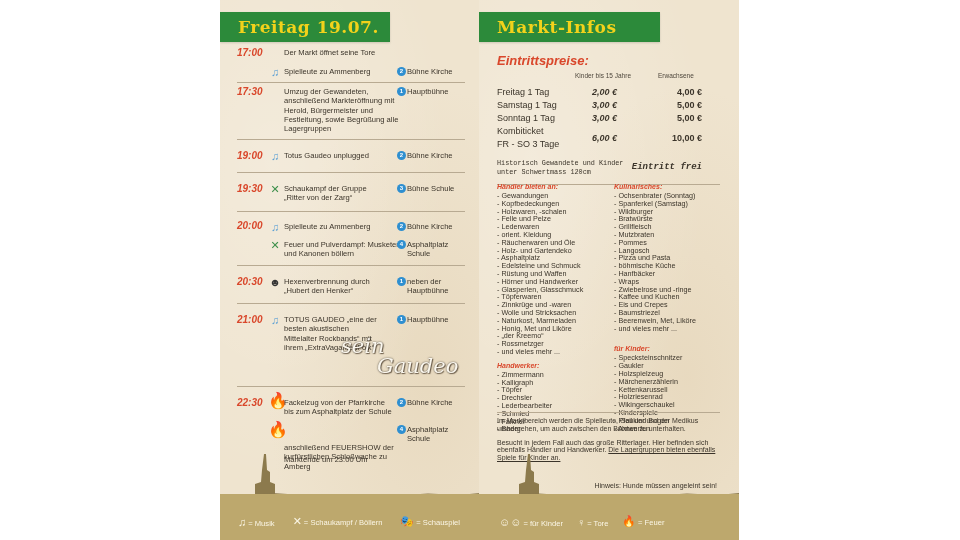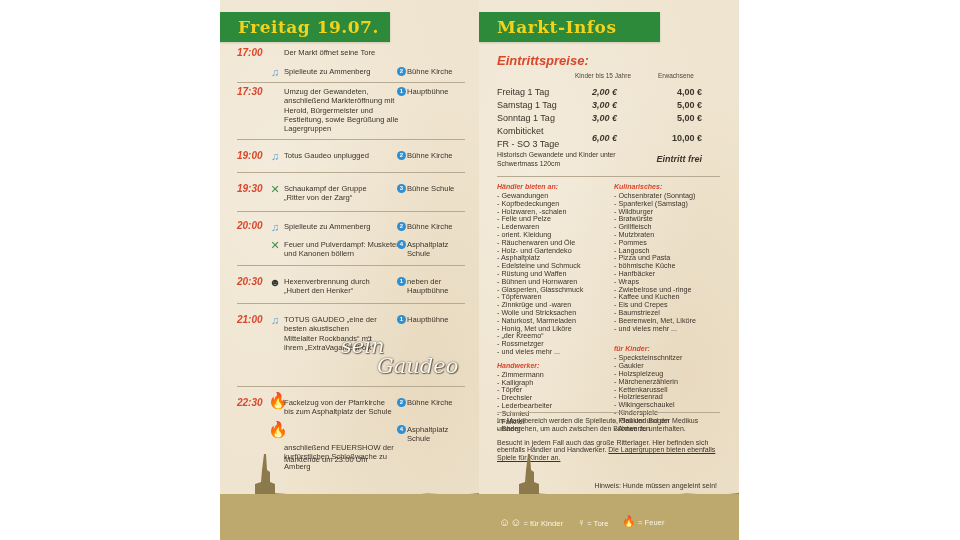--- a/index.html
+++ b/index.html
@@ -88,21 +88,21 @@
   .red { color: #d9472b; font-style: italic; font-weight: bold; }
   .prices-title { font-size: 13px; }
   .price-head { position: relative; height: 14px; font-size: 6.5px; color: #4d463b; margin-top: 4px; }
   .price-head .k { position: absolute; left: 78px; top: 0; }
   .price-head .e { position: absolute; left: 161px; top: 0; }
   .price-row { position: relative; font-size: 9px; line-height: 12.5px; height: 13px; }
   .price-row.tall { height: 26px; }
   .price-row .p1 { position: absolute; left: 95px; font-style: italic; font-weight: bold; }
   .price-row .p2 { position: absolute; right: 20px; font-weight: bold; }
   .price-row.tall .p1, .price-row.tall .p2 { top: 7px; }
-  .free-row { position: relative; margin-top: 0; font-size: 6.8px; line-height: 8.5px; height: 22px; }
+  .free-row { position: relative; margin-top: 8px; font-size: 6.8px; line-height: 8.5px; height: 22px; font-family: Liberation Mono, monospace; }
   .free-row .ft { width: 150px; }
   .free-row .fv { position: absolute; right: 20px; top: 4px; font-size: 9px; font-style: italic; font-weight: bold; }
   .rdiv { height: 1px; background: #b8aa92; margin: 3px 0; width: 223px; }
 
   .cols { position: absolute; left: 18px; top: 183px; width: 225px; }
   .col { position: absolute; top: 0; width: 112px; }
   .col.c2 { left: 117px; }
   .col h4 { font-size: 7px; margin-bottom: 2px; }
   .col ul { list-style: none; font-size: 7.2px; line-height: 7.8px; color: #3b342a; }
   .sec2 { margin-top: 6px; }
@@ -204,20 +204,25 @@
   </div>
 
   <div class="logo">
     <span>sein</span>
     <span class="l2">Gaudeo</span>
   </div>
 
   <div class="church"></div>
   <div class="ground-edge"></div>
   <div class="ground"></div>
+  <div class="legend">
+    <div><span class="g">♫</span><span>= Musik</span></div>
+    <div><span class="g">✕</span><span>= Schaukampf / Böllern</span></div>
+    <div><span class="g">🎭</span><span>= Schauspiel</span></div>
+  </div>
 </div>
 
 <div class="panel right">
   <div class="banner">Markt-Infos</div>
 
   <div class="rp">
     <div class="red prices-title">Eintrittspreise:</div>
     <div class="price-head">
       <span class="k">Kinder bis 15 Jahre</span>
       <span class="e">Erwachsene</span>
@@ -258,21 +263,21 @@
         <li>- Kopfbedeckungen</li>
         <li>- Holzwaren, -schalen</li>
         <li>- Felle und Pelze</li>
         <li>- Lederwaren</li>
         <li>- orient. Kleidung</li>
         <li>- Räucherwaren und Öle</li>
         <li>- Holz- und Gartendeko</li>
         <li>- Asphaltplatz</li>
         <li>- Edelsteine und Schmuck</li>
         <li>- Rüstung und Waffen</li>
-        <li>- Bühnen und Hornwaren</li>
+        <li>- Hörner und Handwerker</li>
         <li>- Glasperlen, Glasschmuck</li>
         <li>- Töpferwaren</li>
         <li>- Zinnkrüge und -waren</li>
         <li>- Wolle und Stricksachen</li>
         <li>- Naturkost, Marmeladen</li>
         <li>- Honig, Met und Liköre</li>
         <li>- „der Kreemo“</li>
         <li>- Rossmetzger</li>
         <li>- und vieles mehr ...</li>
       </ul>

